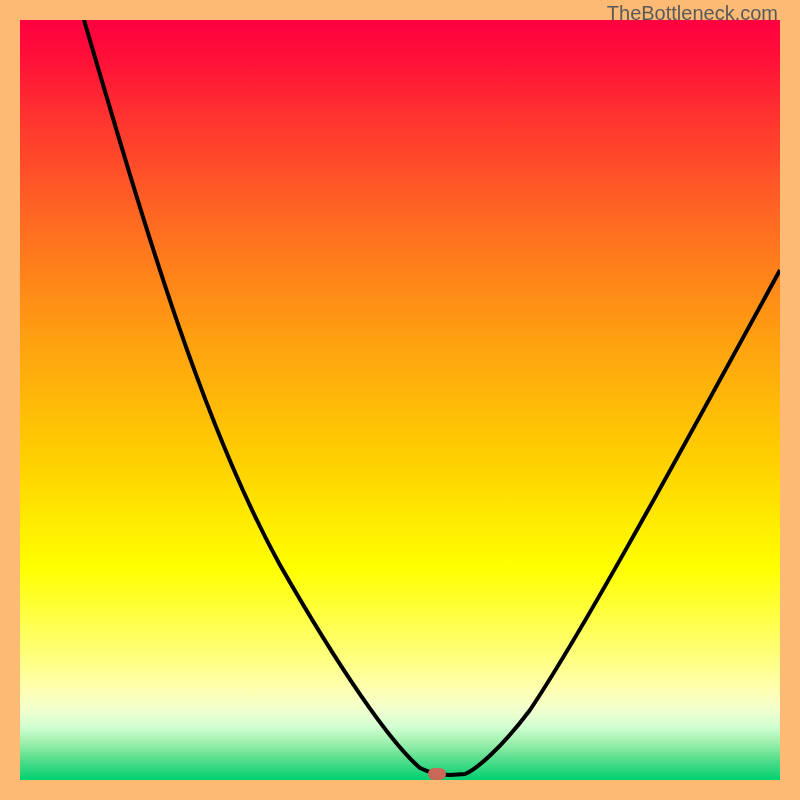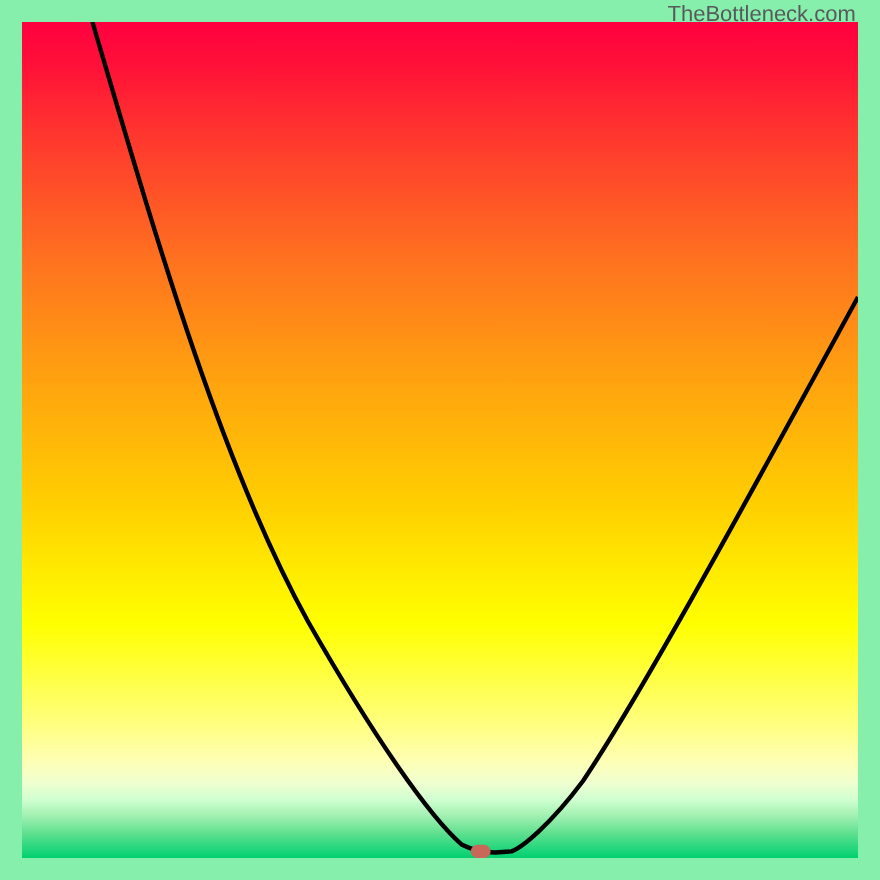--- a/index.html
+++ b/index.html
@@ -1,16 +1,16 @@
 <!DOCTYPE html>
 <html><head>
 <meta charset="utf-8">
 <style>
 body{margin:0;padding:0;background:#000;}
-.container{width:800px;height:800px;position:relative;background:#86efac;}
+.container{width:800px;height:800px;position:relative;background:#fdba74;}
 .plot-area{position:absolute;left:20px;top:20px;width:760px;height:760px;
 background:linear-gradient(to bottom,
 #ff0040 0%,
 #ff1038 5%,
 #ff3030 12%,
 #ff5028 20%,
 #ff7020 28%,
 #ff8818 35%,
 #ffa010 42%,
 #ffb808 50%,

